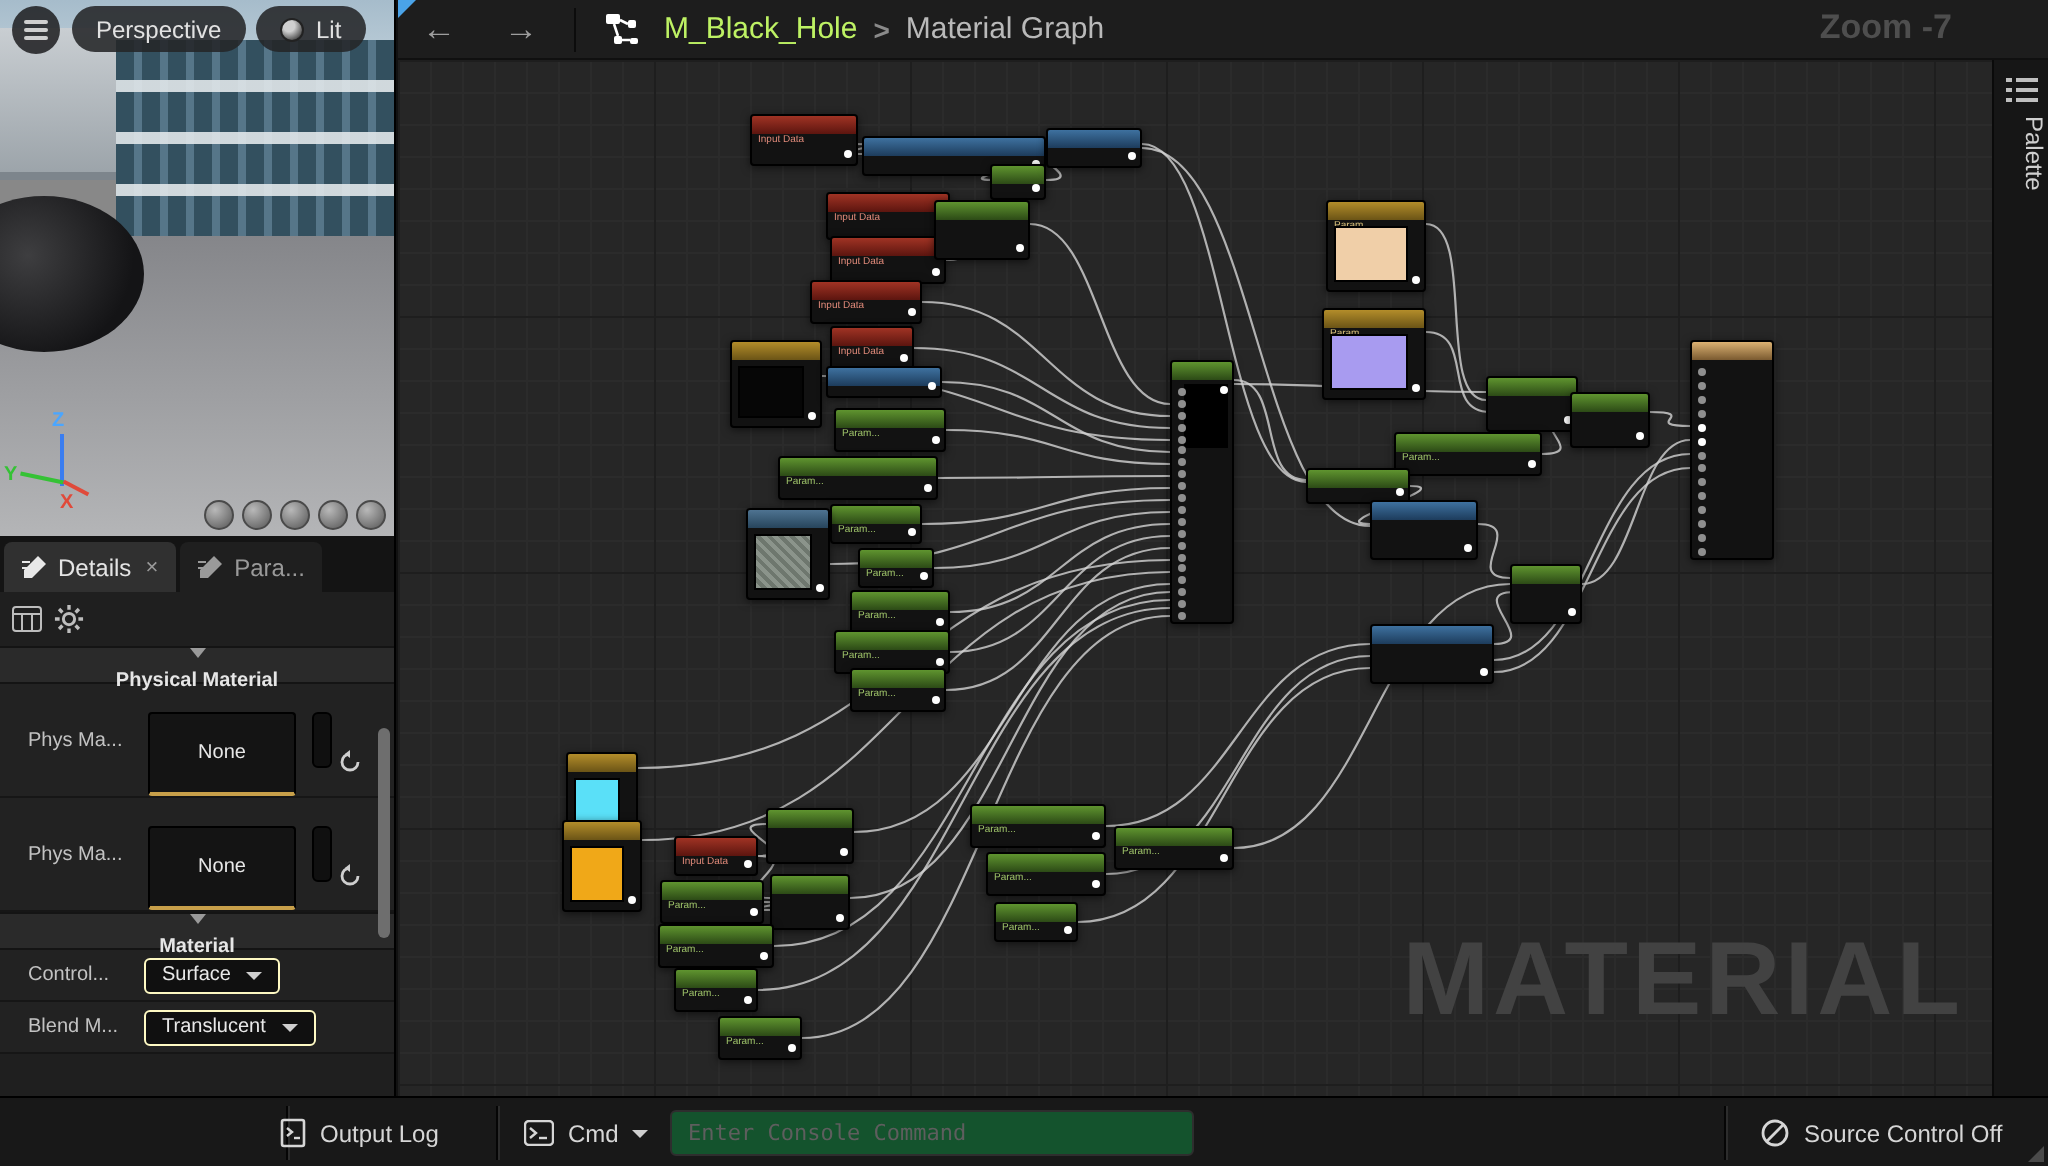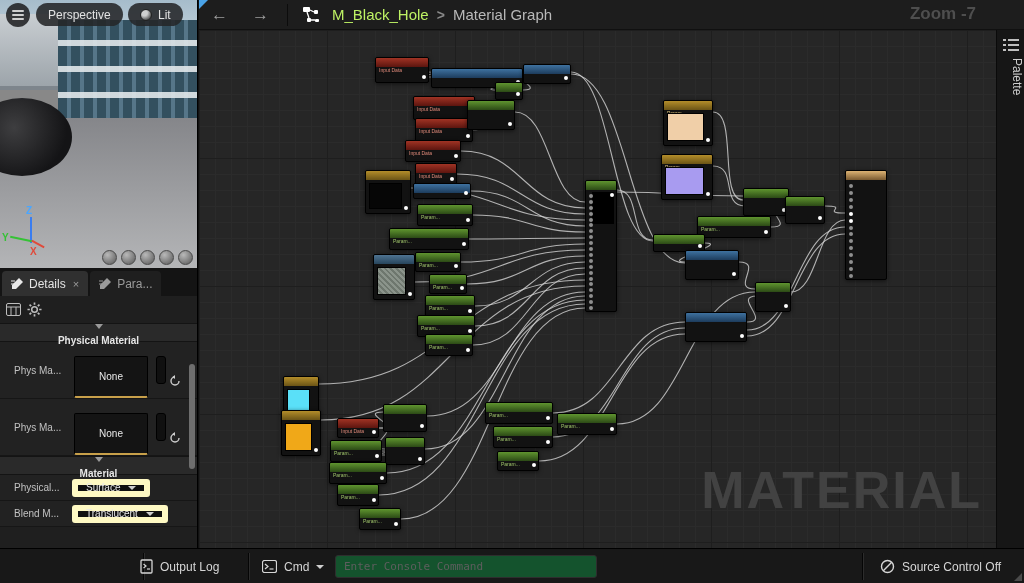--- a/index.html
+++ b/index.html
@@ -109,21 +109,21 @@
   .tri { width:0; height:0; border-left:4px solid transparent; border-right:4px solid transparent;
          border-top:5px solid #9a9a9a; }
   .prow { display:flex; align-items:center; height:57px; border-bottom:1px solid #161616; padding-left:14px; background:#222; }
   .prow .plabel { width:52px; font-size:10px; color:#c2c2c2; }
   .nonebox { width:74px; height:42px; background:#141414; border:1px solid #000; border-bottom:2px solid #c8a04a;
              border-radius:2px; display:flex; align-items:center; justify-content:center; font-size:10px; color:#e8e8e8; margin-left:8px;margin-top:13px; }
   .minibox { width:10px; height:28px; background:#101010; border:1px solid #000; border-radius:3px; margin-left:8px; }
   .resetwrap { margin-left:3px; margin-top:22px; }
   .mrow { display:flex; align-items:center; height:26px; padding-left:14px; background:#222; border-bottom:1px solid #161616; }
   .mrow .plabel { width:58px; font-size:10px; color:#c2c2c2; }
-  .dropdown { display:flex; align-items:center; gap:8px; background:#101010; border:6px solid #fef9c3; border-radius:3px;
+  .dropdown { display:flex; align-items:center; gap:8px; background:#101010; border:1px solid #fef9c3; border-radius:3px;
               height:18px; padding:0 8px; font-size:10px; color:#e8e8e8; }
   .chev { width:0; height:0; border-left:4px solid transparent; border-right:4px solid transparent; border-top:4px solid #cfcfcf; }
   .dscroll { position:absolute; right:2px; top:96px; width:6px; height:105px; background:#6e6e6e; border-radius:3px; }
 
   
   #statusbar { position:absolute; left:0; top:548px; width:1024px; height:35px; background:#181818;
                border-top:1px solid #000; color:#d6d6d6; font-size:12px; }
   .sb-item { position:absolute; top:0; height:35px; display:flex; align-items:center; gap:7px; }
   .sb-sep  { position:absolute; top:4px; width:1px; height:27px; background:#050505; box-shadow:1px 0 0 #2c2c2c; }
   .console { position:absolute; left:335px; top:6px; width:262px; height:23px; background:#14532d;
@@ -559,21 +559,21 @@
         <path d="M6 0 L6 4 L3.4 2 Z" fill="#cfcfcf"></path>
       </svg>
     </span>
   </div>
 
   <div class="secheader">
     <span class="tri"></span>
     <span>Material</span>
   </div>
   <div class="mrow">
-    <span class="plabel">Physical...</span>
+    <span class="plabel">Control...</span>
     <div class="dropdown">
       <span>Surface</span>
       <span class="chev"></span>
     </div>
   </div>
   <div class="mrow">
     <span class="plabel">Blend M...</span>
     <div class="dropdown">
       <span>Translucent</span>
       <span class="chev"></span>

